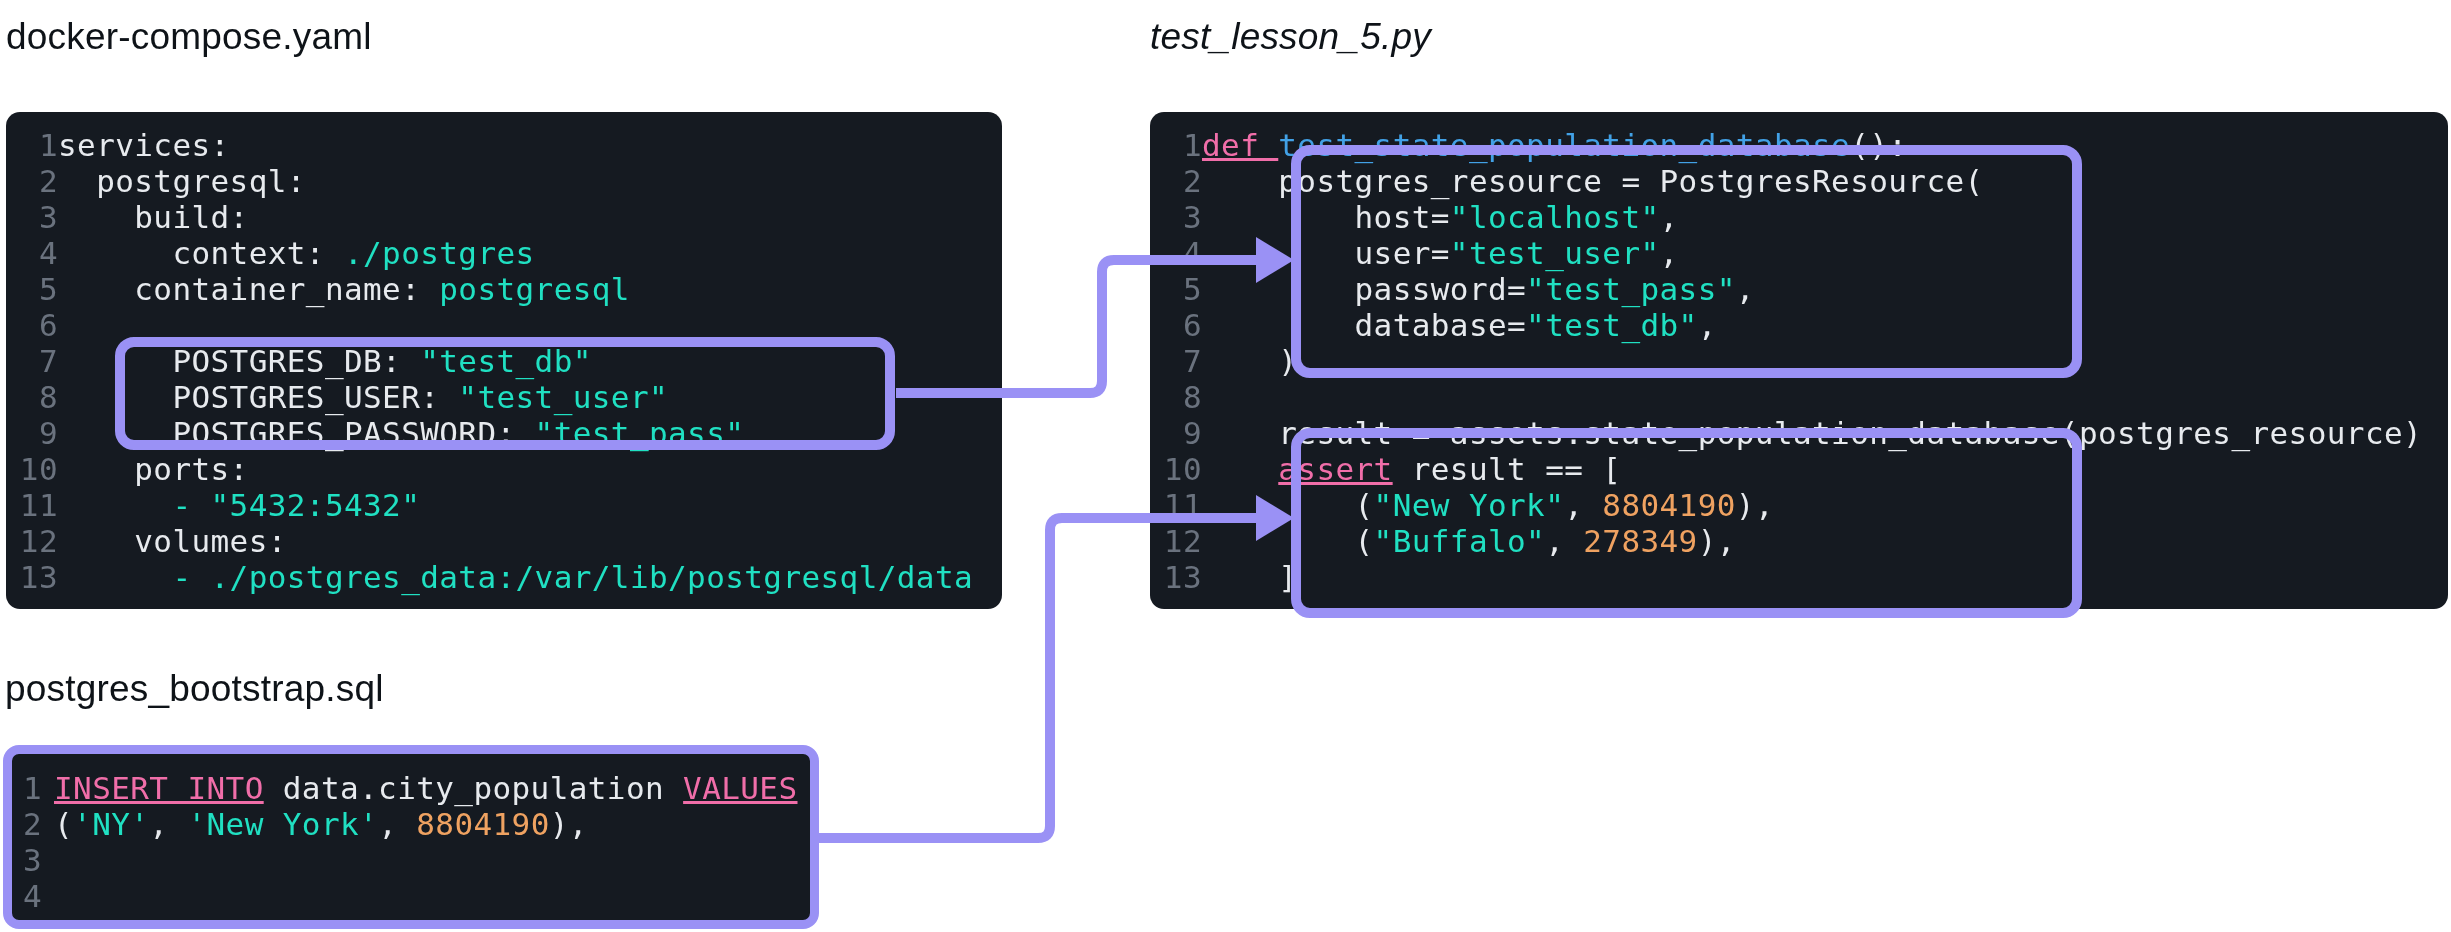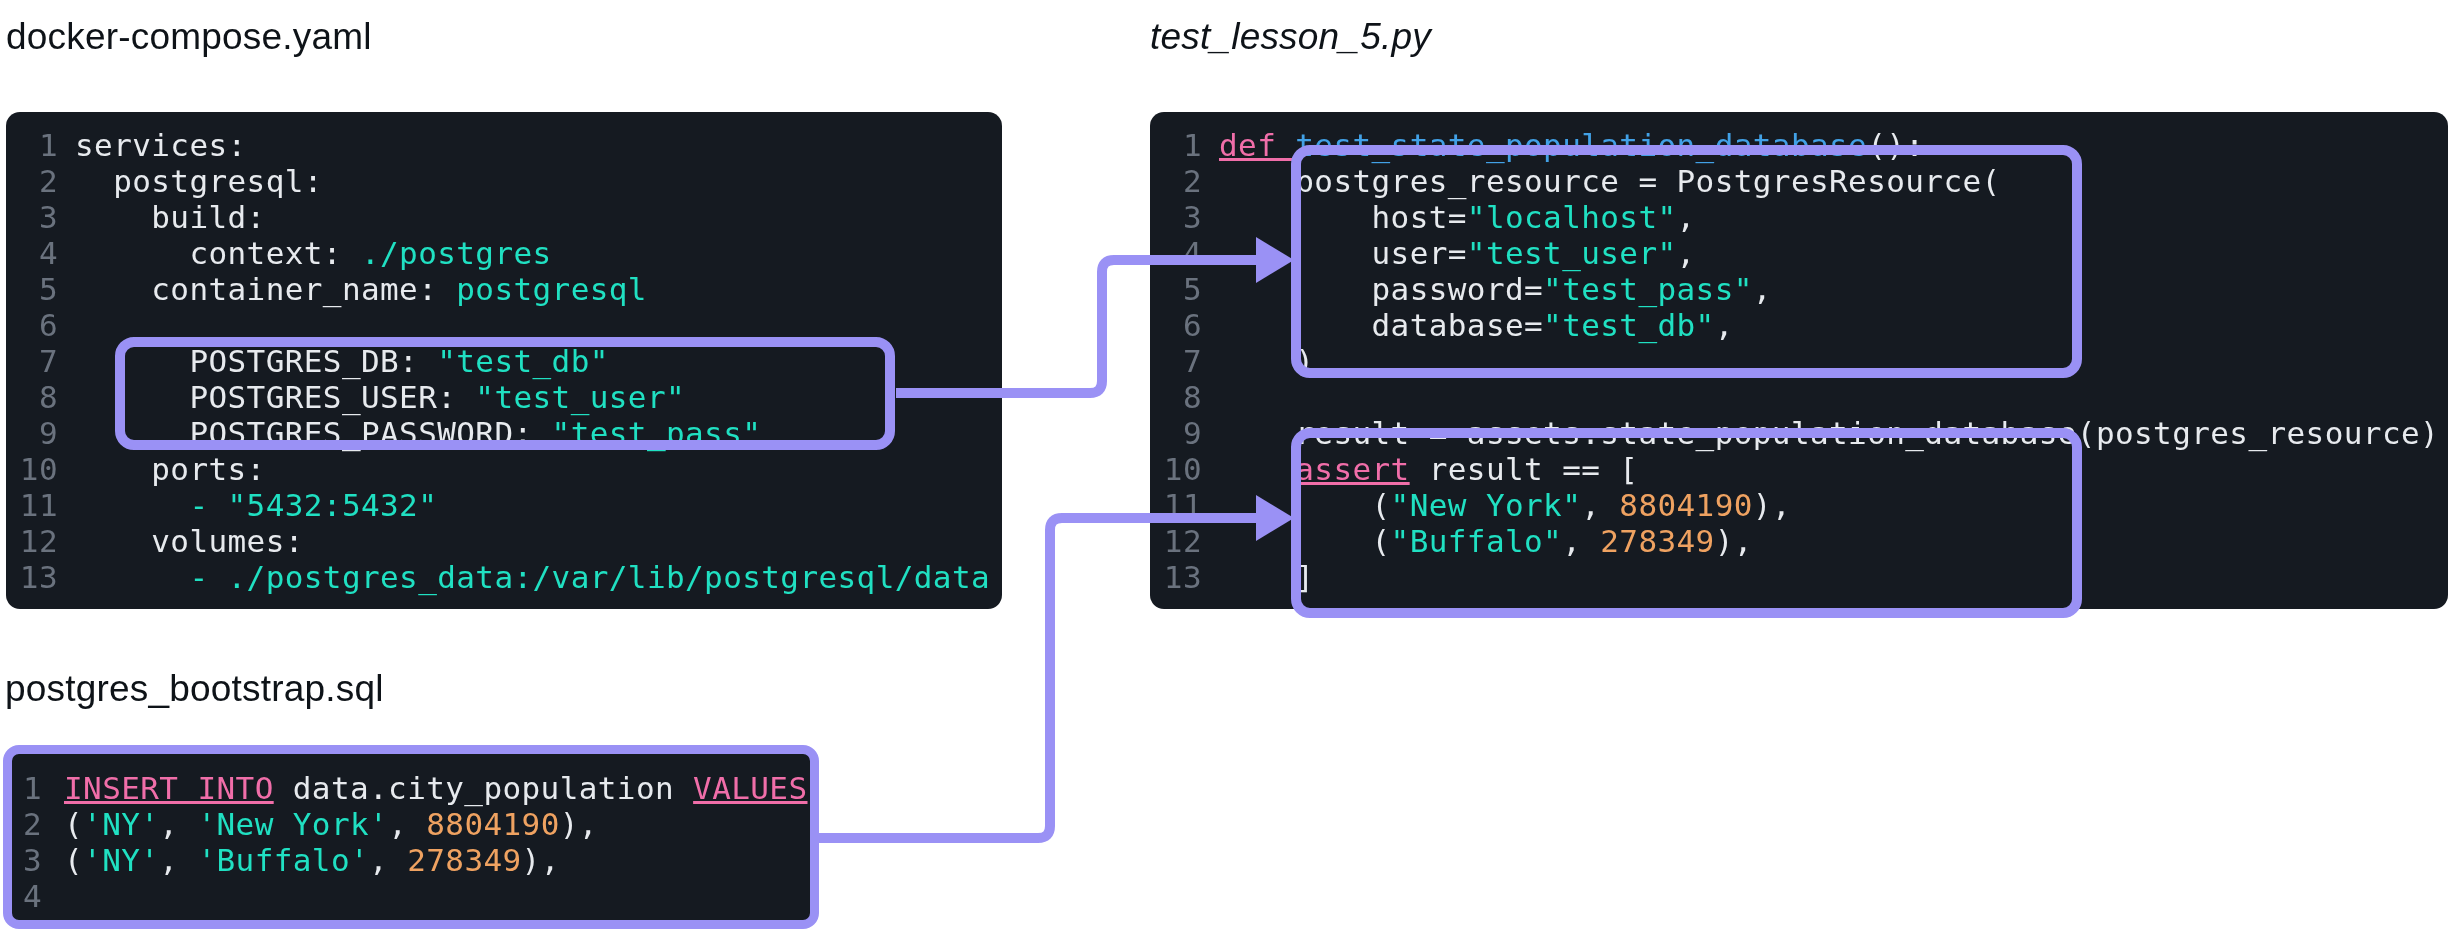--- a/index.html
+++ b/index.html
@@ -9,26 +9,26 @@
   html,body{margin:0;padding:0;}
   body{width:2451px;height:932px;position:relative;background:var(--bg);overflow:hidden;
        font-family:"Liberation Sans", sans-serif;}
   .file-title{position:absolute;font-size:37px;font-weight:500;color:var(--title);
        letter-spacing:0.2px;white-space:pre;text-align:center;}
   .code-block{position:absolute;background:var(--panel);border-radius:14px;
        font-family:"DejaVu Sans Mono", monospace;font-size:31px;letter-spacing:0.4px;
        color:var(--code);box-sizing:border-box;padding-top:15px;padding-left:12px;overflow:hidden;}
   .row{display:flex;height:36px;line-height:36px;white-space:pre;}
   .ln{width:40px;text-align:right;color:var(--ln);flex:none;}
-  .codeseg{margin-left:17px;white-space:pre;}
+  .codeseg{white-space:pre;}
   .tok-p{color:var(--code);} .tok-s{color:var(--teal);} .tok-k{color:var(--pink);text-decoration:underline;}
   .tok-f{color:var(--blue);} .tok-n{color:var(--orange);}
   #sql-block{border:9px solid var(--accent);border-radius:16px;padding-top:16px;padding-left:8px;}
   #sql-block .ln{width:22px;}
-  #sql-block .codeseg{margin-left:22px;}
+  #sql-block .codeseg{margin-left:12px;}
   #overlay{position:absolute;left:0;top:0;width:2451px;height:932px;pointer-events:none;}
 </style>
 </head>
 <body>
 
 <div class="file-title" style="left:6px;top:16px;">docker-compose.yaml</div>
 <div class="code-block" id="yaml-block" style="left:6px;top:112px;width:996px;height:497px;">
     <div class="row"><span class="ln">1</span><span class="codeseg"><span class="tok-p">services:</span></span></div>
     <div class="row"><span class="ln">2</span><span class="codeseg"><span class="tok-p">  postgresql:</span></span></div>
     <div class="row"><span class="ln">3</span><span class="codeseg"><span class="tok-p">    build:</span></span></div>
@@ -58,21 +58,21 @@
     <div class="row"><span class="ln">10</span><span class="codeseg"><span class="tok-p">    </span><span class="tok-k">assert</span><span class="tok-p"> result == [</span></span></div>
     <div class="row"><span class="ln">11</span><span class="codeseg"><span class="tok-p">        (</span><span class="tok-s">"New York"</span><span class="tok-p">, </span><span class="tok-n">8804190</span><span class="tok-p">),</span></span></div>
     <div class="row"><span class="ln">12</span><span class="codeseg"><span class="tok-p">        (</span><span class="tok-s">"Buffalo"</span><span class="tok-p">, </span><span class="tok-n">278349</span><span class="tok-p">),</span></span></div>
     <div class="row"><span class="ln">13</span><span class="codeseg"><span class="tok-p">    ]</span></span></div>
   </div>
 
 <div class="file-title" style="left:5px;top:668px;">postgres_bootstrap.sql</div>
 <div class="code-block" id="sql-block" style="left:3px;top:745px;width:816px;height:184px;">
     <div class="row"><span class="ln">1</span><span class="codeseg"><span class="tok-k">INSERT INTO</span><span class="tok-p"> data.city_population </span><span class="tok-k">VALUES</span></span></div>
     <div class="row"><span class="ln">2</span><span class="codeseg"><span class="tok-p">(</span><span class="tok-s">'NY'</span><span class="tok-p">, </span><span class="tok-s">'New York'</span><span class="tok-p">, </span><span class="tok-n">8804190</span><span class="tok-p">),</span></span></div>
-    <div class="row"><span class="ln">3</span><span class="codeseg"><span class="tok-p">(</span><span class="tok-s">'NY'</span><span class="tok-p">, </span><span class="tok-s">'Buffalo'</span><span class="tok-p">, </span><span class="tok-n">278349</span><span class="tok-p">),</span></span></div>
+    <div class="row"><span class="ln">3</span></div>
     <div class="row"><span class="ln">4</span></div>
   </div>
 
 <svg id="overlay" viewBox="0 0 2451 932" xmlns="http://www.w3.org/2000/svg">
   <rect x="120" y="342" width="770" height="103" rx="14" style="fill:none;stroke:var(--accent);stroke-width:10"></rect>
   <rect x="1296" y="150" width="781" height="223" rx="14" style="fill:none;stroke:var(--accent);stroke-width:10"></rect>
   <rect x="1296" y="433" width="781" height="180" rx="14" style="fill:none;stroke:var(--accent);stroke-width:10"></rect>
   <path d="M 896 393 L 1090 393 Q 1102 393 1102 381 L 1102 272 Q 1102 260 1114 260 L 1258 260" style="fill:none;stroke:var(--accent);stroke-width:10"></path>
   <polygon points="1256,237 1256,283 1294,260" style="fill:var(--accent)"></polygon>
   <path d="M 817 838 L 1038 838 Q 1050 838 1050 826 L 1050 530 Q 1050 518 1062 518 L 1258 518" style="fill:none;stroke:var(--accent);stroke-width:10"></path>

